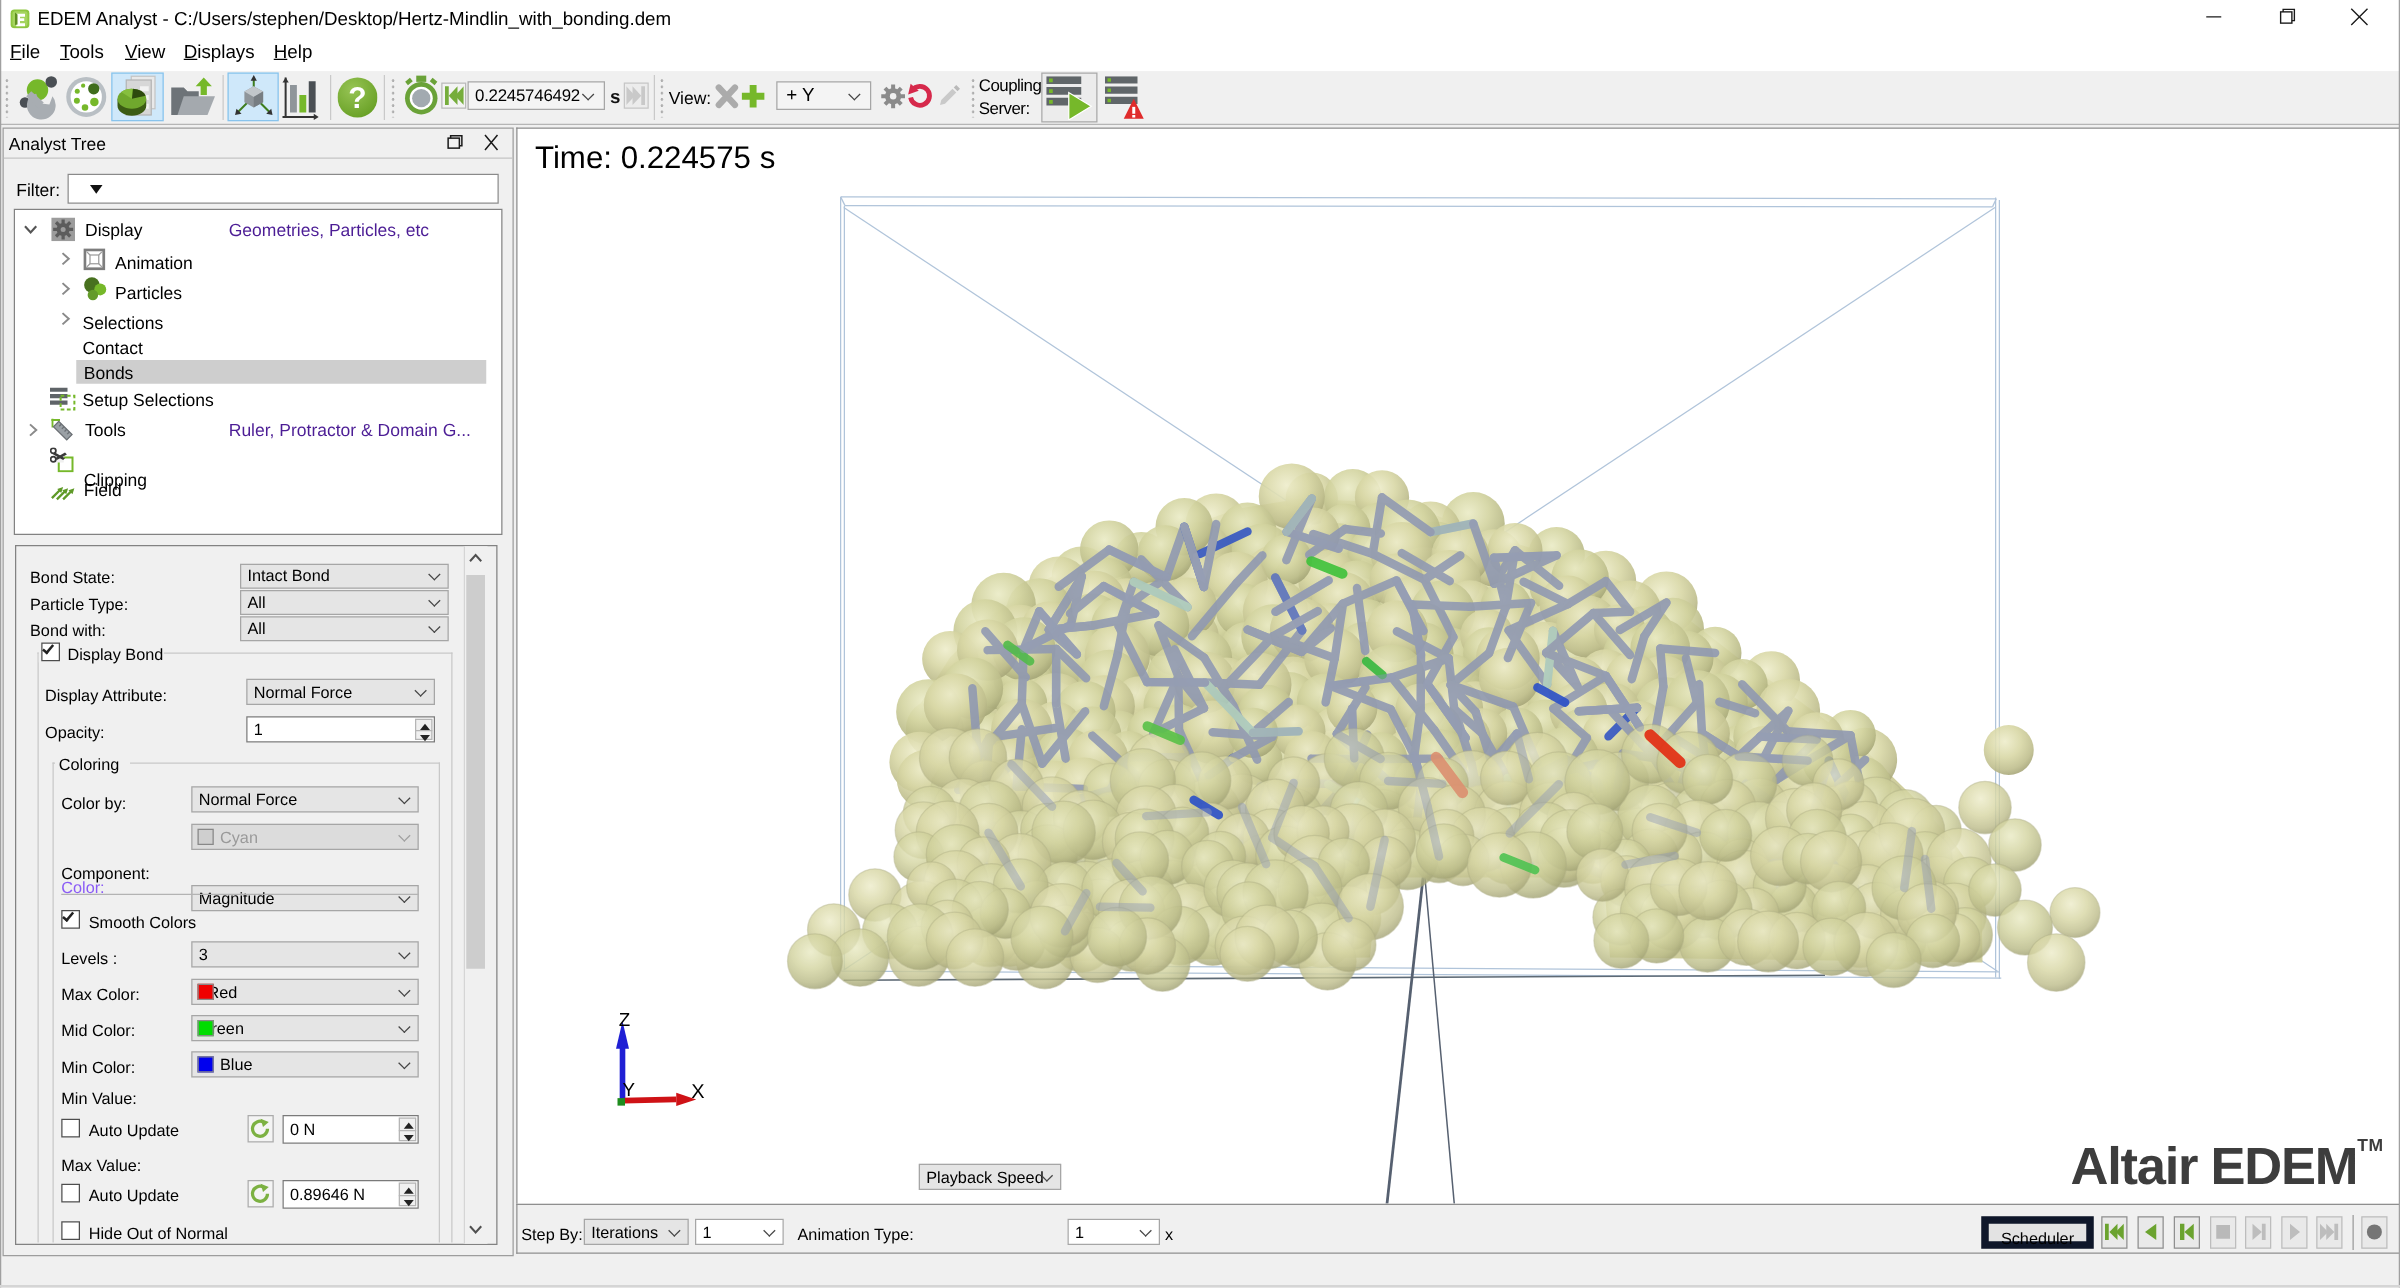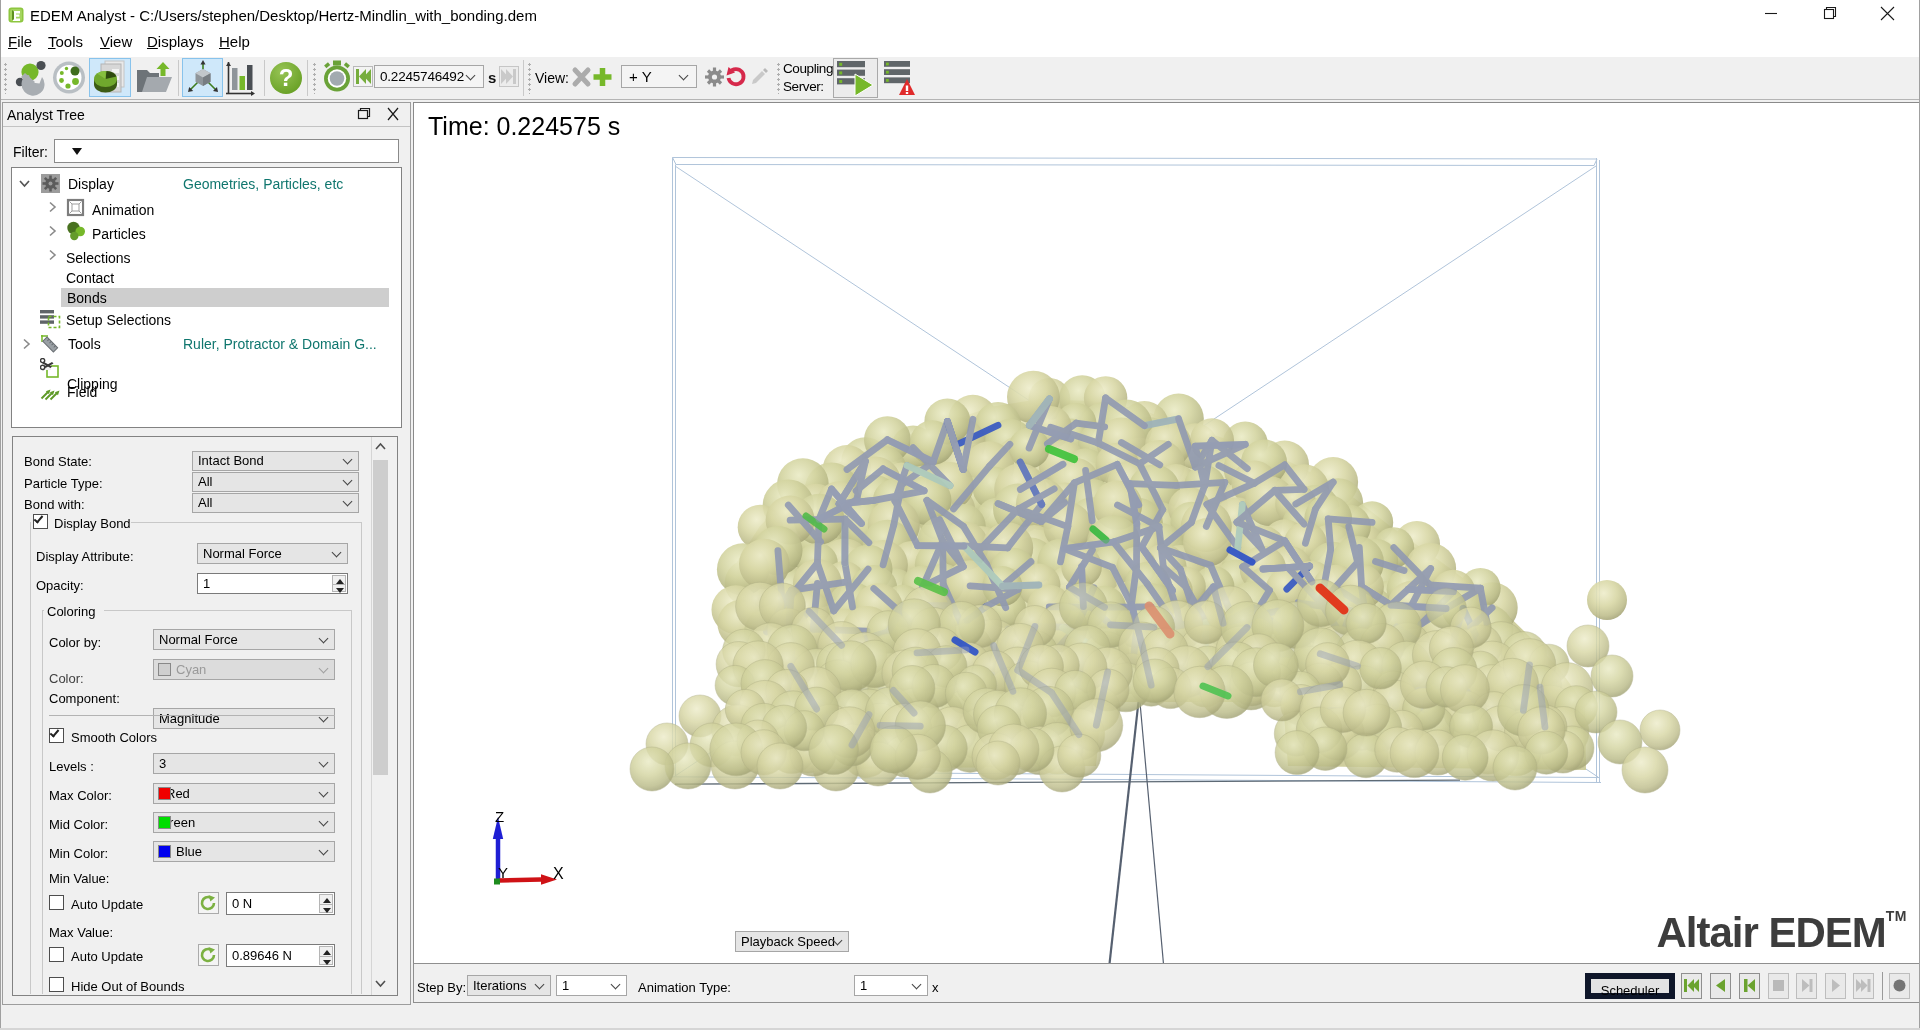--- a/index.html
+++ b/index.html
@@ -22,21 +22,21 @@
   border-right:4px solid transparent;border-bottom:5px solid #222}
 .dnt{position:absolute;left:3px;top:3px;width:0;height:0;border-left:4px solid transparent;
   border-right:4px solid transparent;border-top:5px solid #222}
 .swatch{position:absolute;left:4px;top:3px;width:13px;height:13px;border:1px solid #888}
 .tool-sep{position:absolute;top:60px;height:36px;width:1px;background:#c9c9c9}
 .tool-handle{position:absolute;top:62px;height:32px;width:3px;
   background-image:radial-gradient(circle,#aeaeae 1px,transparent 1.2px);background-size:3px 5px}
 .menu{position:absolute;top:33px;font-size:15px;color:#000}
 .menu u{text-decoration-thickness:1px}
 .treetxt{position:absolute;font-size:14px;color:#000;white-space:nowrap}
-.graytxt{color:#0f766e}
+.graytxt{color:#4c1d95}
 .tbbtn{position:absolute;border:1px solid transparent}
 .tbbtn.sel{background:#cfe8fa;border:1px solid #88c3ec}
 </style></head>
 <body>
 
 <div class="abs" style="left:0;top:0;width:1920px;height:57px;background:#fff"></div>
 <svg class="abs" style="left:8px;top:7px" width="16" height="16" viewBox="0 0 16 16">
  <rect x="0.5" y="0.5" width="15" height="15" rx="3" fill="#8dc63f"></rect>
  <rect x="2" y="2" width="12" height="12" rx="2" fill="#a5d45f"></rect>
  <path d="M5 4h7v2.4H8v1.2h3.4v2.2H8v1.8h4V14H5z" fill="#fff"></path>
@@ -371,21 +371,21 @@
 <div class="spin" style="left:197px;top:573px;width:151px;height:21px;line-height:19px">1<span class="spinbtn" style="top:1px">
       <i class="upt"></i>
     </span><span class="spinbtn" style="top:50%;height:calc(50% - 1px)">
       <i class="dnt"></i>
     </span></div>
 <div class="abs" style="left:42px;top:610px;width:310px;height:384px;border:1px solid #c8c8c8;border-bottom:none"></div>
 <div class="abs" style="left:44px;top:603px;width:60px;height:14px;background:#f0f0f0"></div>
 <div class="lbl" style="left:47px;top:604px">Coloring</div>
 <div class="lbl" style="left:49px;top:635px">Color by:</div>
 <div class="combo" style="left:153px;top:629px;width:182px;height:21px;font-size:13px;line-height:19px;">Normal Force<i class="chev"></i></div>
-<div class="lbl" style="left:49px;top:671px;color:#404040">Color:</div>
+<div class="lbl" style="left:49px;top:702px;color:#8b5cf6">Color:</div>
 <div class="combo" style="left:153px;top:659px;width:182px;height:21px;font-size:13px;line-height:19px;color:#9a9a9a;background:#dcdcdc;padding-left:22px;"><i class="swatch" style="background:#cfcfcf"></i>Cyan<i class="chev dis"></i></div>
 <div class="lbl" style="left:49px;top:691px">Component:</div>
 <div class="combo" style="left:153px;top:687px;width:182px;height:21px;font-size:13px;line-height:19px;margin-top:21px;">Magnitude<i class="chev"></i></div>
 <div class="abs" style="left:49px;top:715px;width:286px;height:1px;background:#b3b3b3"></div>
 <div class="cb" style="left:49px;top:728px">
     <i class="tick"></i>
   </div>
 <div class="lbl" style="left:71px;top:730px">Smooth Colors</div>
 <div class="lbl" style="left:49px;top:759px">Levels :</div>
 <div class="combo" style="left:153px;top:753px;width:182px;height:21px;font-size:13px;line-height:19px;">3<i class="chev"></i></div>
@@ -415,21 +415,21 @@
 <svg class="abs" style="left:200px;top:946px" width="17" height="18" viewBox="0 0 17 18">
  <path d="M14 9 a6 6 0 1 1 -3.4-5.4" fill="none" stroke="#7cb142" stroke-width="2.6"></path>
  <path d="M8.5 1 l6.5 2.6 -4.6 4 z" fill="#7cb142"></path>
 </svg>
 <div class="spin" style="left:226px;top:944px;width:109px;height:23px;line-height:21px">0.89646 N<span class="spinbtn" style="top:1px">
       <i class="upt"></i>
     </span><span class="spinbtn" style="top:50%;height:calc(50% - 1px)">
       <i class="dnt"></i>
     </span></div>
 <div class="cb" style="left:49px;top:977px"></div>
-<div class="lbl" style="left:71px;top:979px">Hide Out of Bounds</div>
+<div class="lbl" style="left:71px;top:979px">Hide Out of Normal</div>
 
 <div class="abs" style="left:413px;top:102px;width:1507px;height:861px;background:#fff;border-top:1px solid #8a8a8a;border-left:1px solid #8a8a8a"></div>
 <div class="abs" style="left:414px;top:102px;width:1504px;height:861px;overflow:hidden">
 <svg width="1504" height="861" viewBox="0 0 1504 861" style="position:absolute;left:0;top:0">
 <defs>
         <radialGradient id="g0" cx="42%" cy="33%" r="72%">
           <stop offset="0%" stop-color="#eeedcb"></stop>
           <stop offset="45%" stop-color="#d8d7a5"></stop>
           <stop offset="78%" stop-color="#bfbe8d"></stop>
           <stop offset="100%" stop-color="#9f9e72"></stop>

